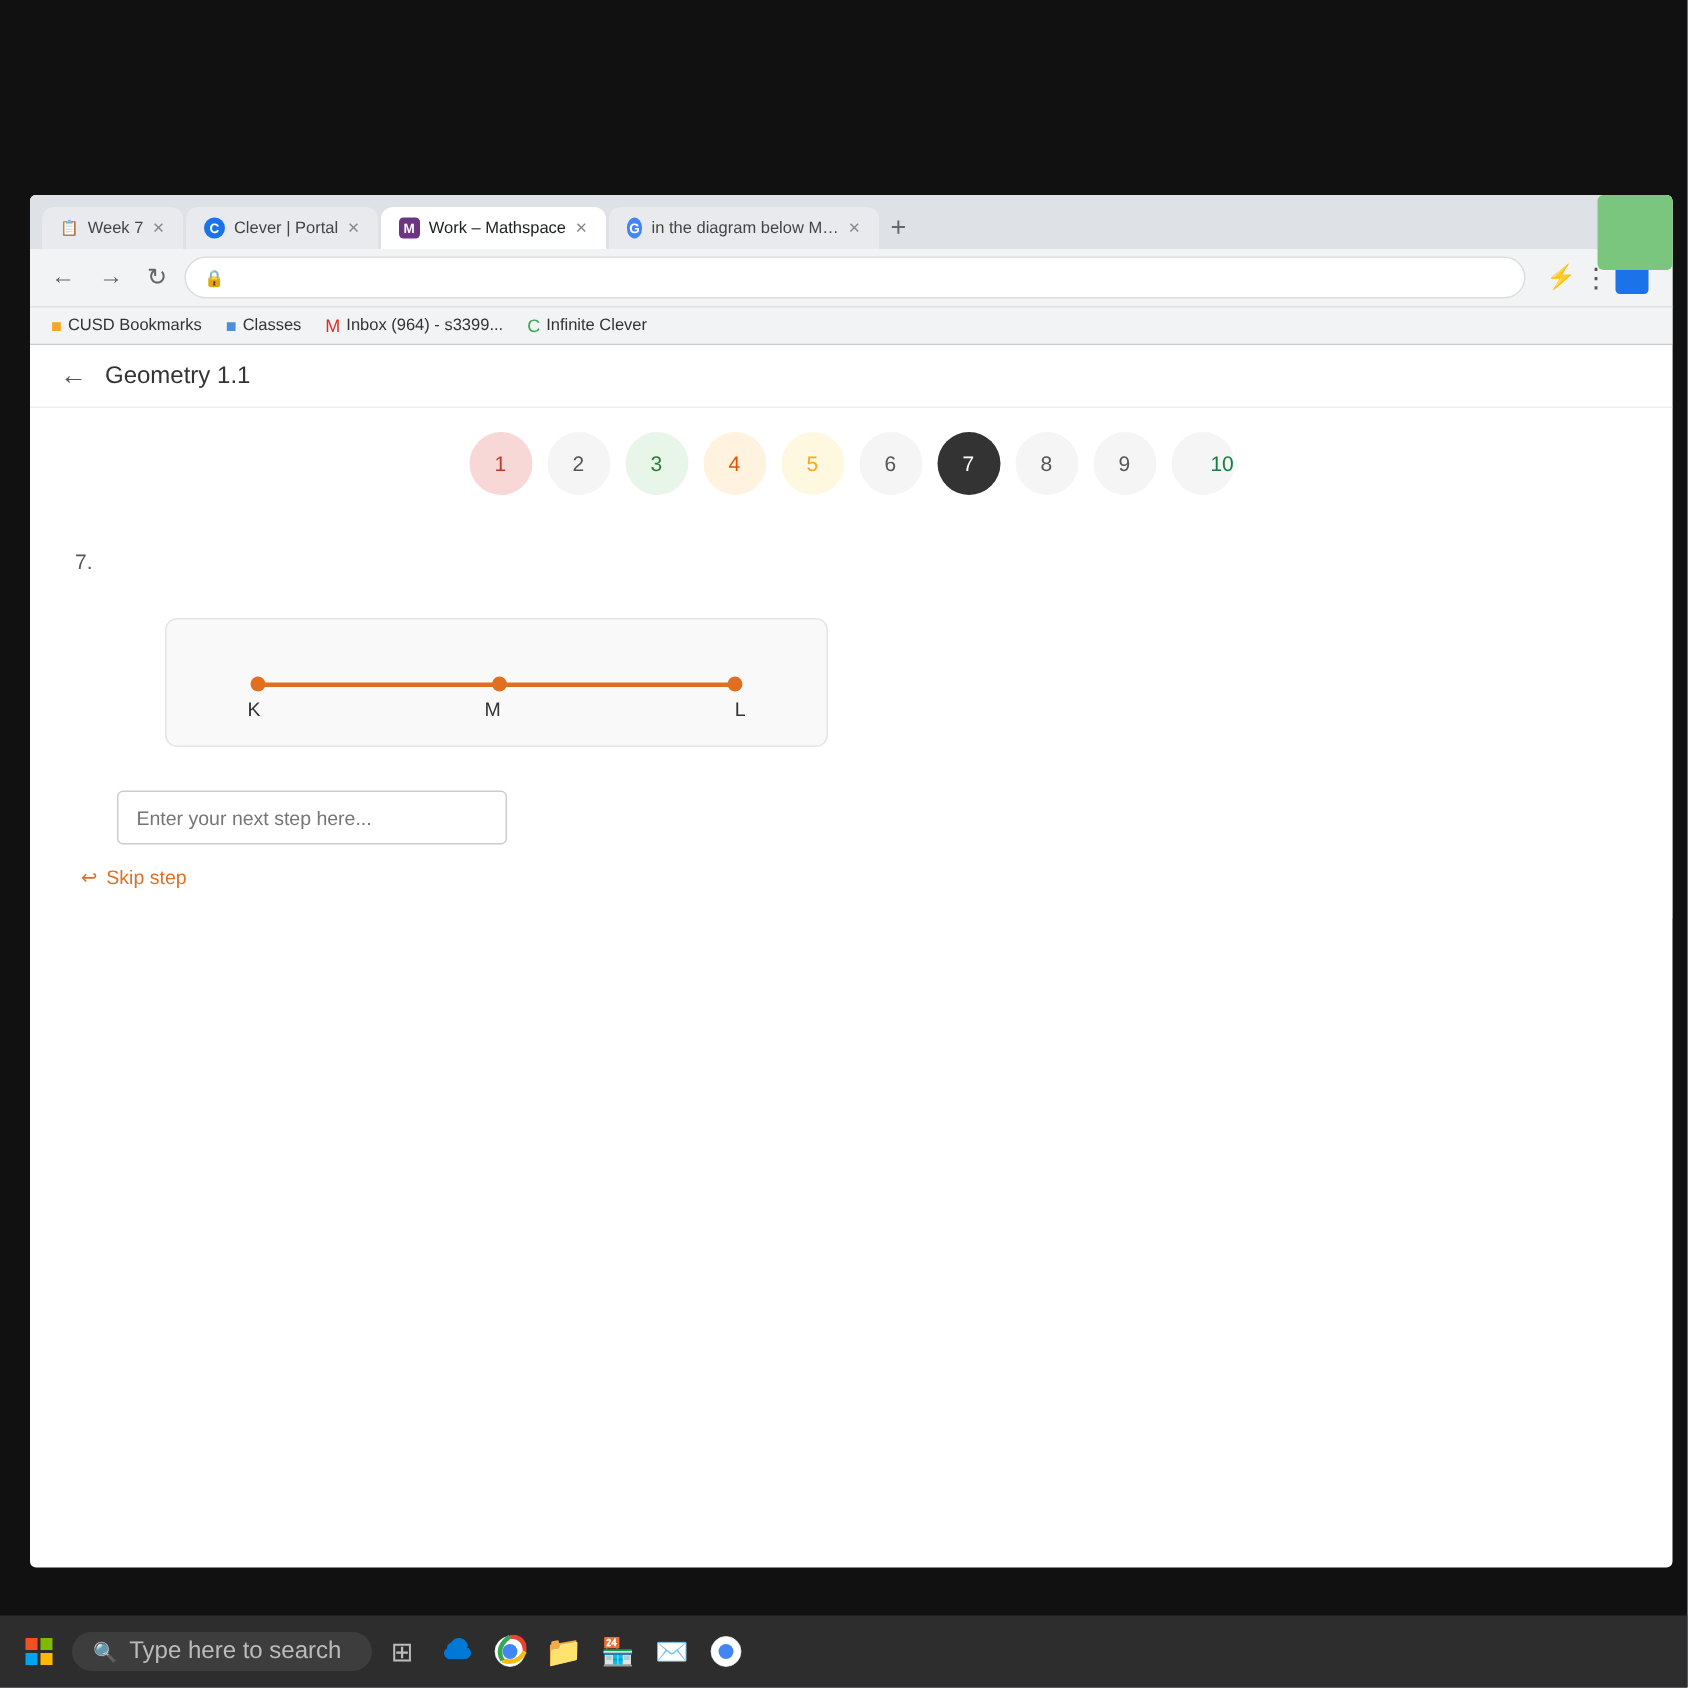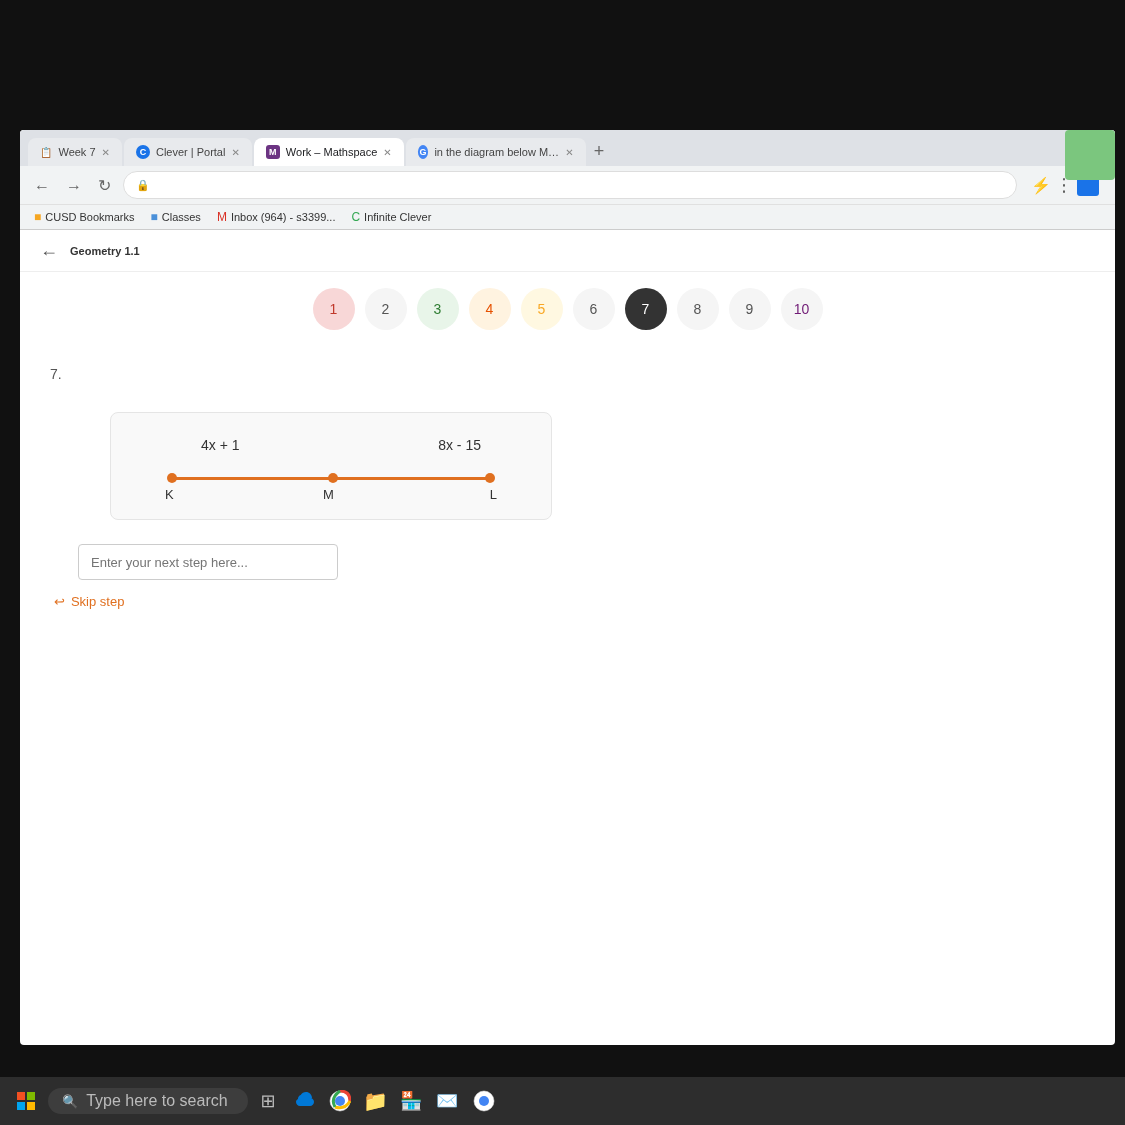--- a/index.html
+++ b/index.html
@@ -156,22 +156,22 @@
       gap: 12px;
     }
 
     .back-arrow {
       font-size: 18px;
       color: #555;
       cursor: pointer;
     }
 
     .ms-title {
-      font-size: 11px;
-      font-weight: 700;
+      font-size: 16px;
+      font-weight: 400;
       color: #333;
     }
 
     
     .question-nav {
       display: flex;
       align-items: center;
       justify-content: center;
       gap: 10px;
       padding: 16px 20px;
@@ -470,39 +470,35 @@
       </div>
       <div class="q-circle" style="background:#333;color:#fff;">
         <span>7</span>
       </div>
       <div class="q-circle" style="background:#f5f5f5;color:#555;">
         <span>8</span>
       </div>
       <div class="q-circle" style="background:#f5f5f5;color:#555;">
         <span>9</span>
       </div>
-      <div class="q-circle" style="background:#f5f5f5;color:#701a75;">
+      <div class="q-circle" style="background:#f5f5f5;color:#15803d;justify-content:flex-end;">
         <span>10</span>
       </div>
     </div>
 
     <div class="main-content">
 
       
       <div style="display:flex;align-items:baseline;gap:10px;margin-bottom:16px;">
         <span class="problem-number">7.</span>
       </div>
 
       
       <div class="diagram-box">
         
-        <div style="display:flex;justify-content:space-between;padding:0 20px 6px 20px;font-size:14px;color:#333;">
-          <span style="margin-left:30px;">4x + 1</span>
-          <span style="margin-right:10px;">8x - 15</span>
-        </div>
         
         <div class="segment-container">
           <div class="segment-line"></div>
           <div class="dot dot-k"></div>
           <div class="dot dot-m"></div>
           <div class="dot dot-l"></div>
           <span class="point-label label-k">K</span>
           <span class="point-label label-m">M</span>
           <span class="point-label label-l">L</span>
         </div>

